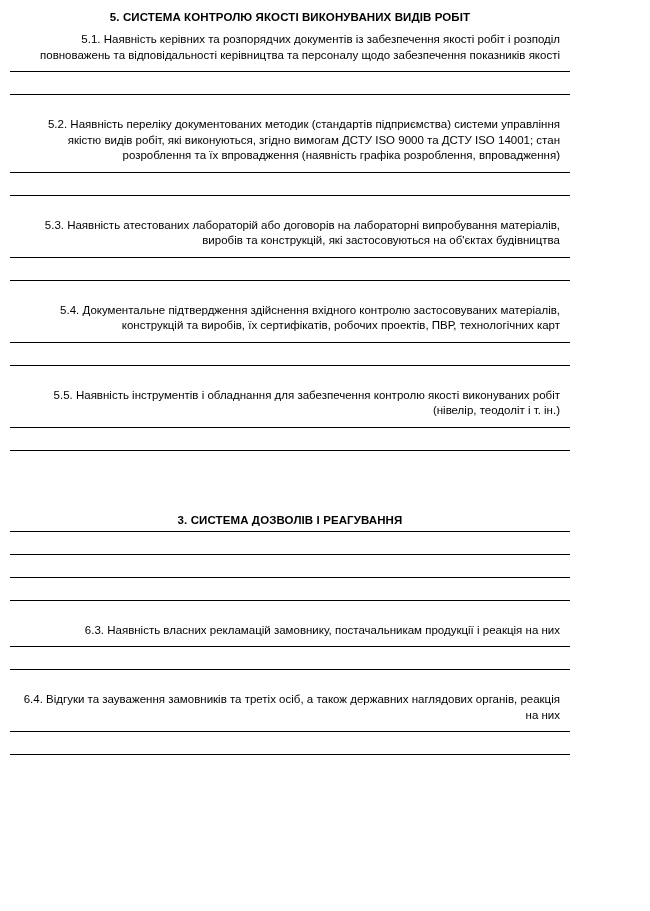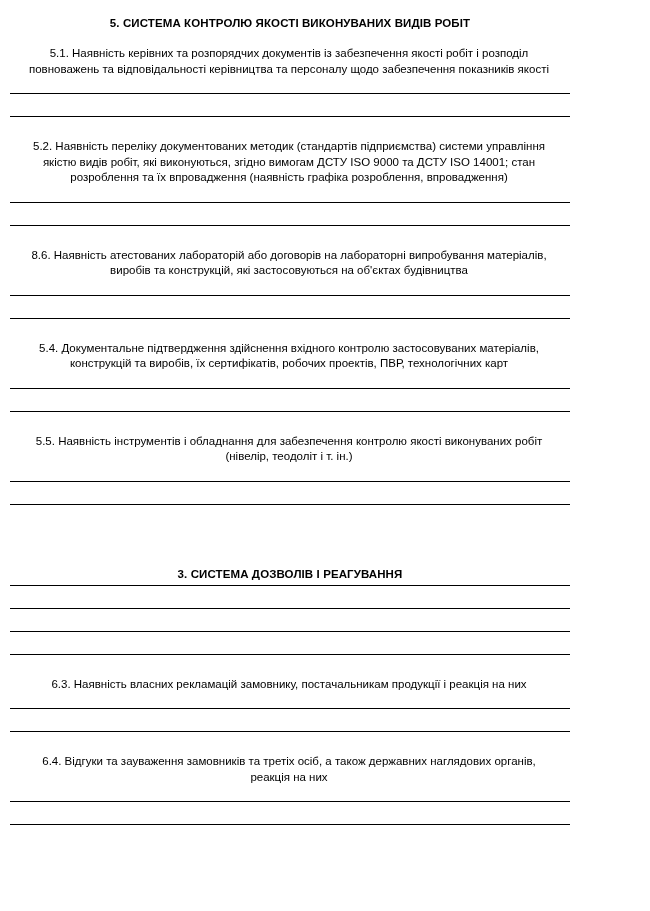--- a/index.html
+++ b/index.html
@@ -12,41 +12,41 @@
     height: 911px;
     font-family: "Liberation Sans", sans-serif;
     color: #000000;
     overflow: hidden;
   }
   .page {
     position: relative;
     width: 580px;
     height: 911px;
     box-sizing: border-box;
-    padding: 16px 10px 0 10px;
+    padding: 10px 10px 0 10px;
   }
   .section {
     margin: 0;
   }
   .section-title {
     text-align: center;
     font-size: 11.5px;
     font-weight: bold;
     letter-spacing: 0.1px;
     line-height: 14px;
     margin: 0 0 4px 0;
   }
   .item {
     margin: 0;
   }
   .item-text {
     font-size: 11.5px;
     line-height: 15.5px;
-    text-align: center;
-    margin: 16px;
+    text-align: right;
+    margin: 8px;
     padding: 0 2px 0 0;
     white-space: pre-wrap;
   }
   .rule {
     height: 0;
     border-bottom: 1px solid #000000;
     margin: 0;
   }
   .rules {
     margin-top: 3px;
@@ -76,21 +76,21 @@
 
     <div class="item">
       <div class="item-text">5.2. Наявність переліку документованих методик (стандартів підприємства) системи управління якістю видів робіт, які виконуються, згідно вимогам ДСТУ ISO 9000 та ДСТУ ISO 14001; стан розроблення та їх впровадження (наявність графіка розроблення, впровадження)</div>
       <div class="rules">
         <div class="rule"></div>
         <div class="rule"></div>
       </div>
     </div>
 
     <div class="item">
-      <div class="item-text">8.6. Наявність атестованих лабораторій або договорів на лабораторні випробування матеріалів, виробів та конструкцій, які застосовуються на об'єктах будівництва</div>
+      <div class="item-text">5.3. Наявність атестованих лабораторій або договорів на лабораторні випробування матеріалів, виробів та конструкцій, які застосовуються на об'єктах будівництва</div>
       <div class="rules">
         <div class="rule"></div>
         <div class="rule"></div>
       </div>
     </div>
 
     <div class="item">
       <div class="item-text">5.4. Документальне підтвердження здійснення вхідного контролю застосовуваних матеріалів, конструкцій та виробів, їх сертифікатів, робочих проектів, ПВР, технологічних карт</div>
       <div class="rules">
         <div class="rule"></div>

